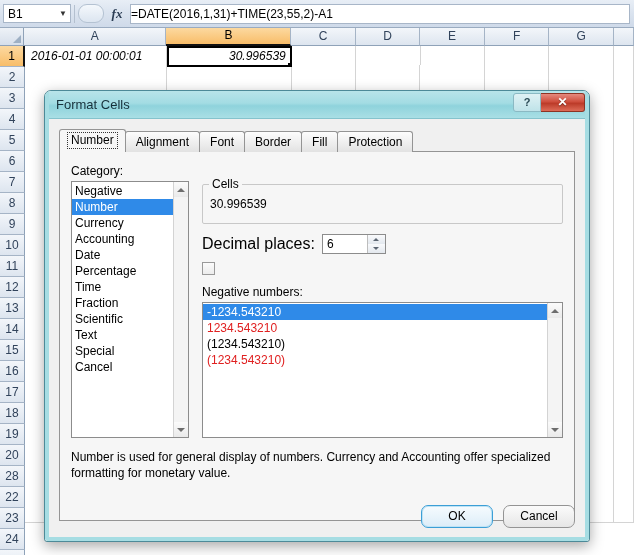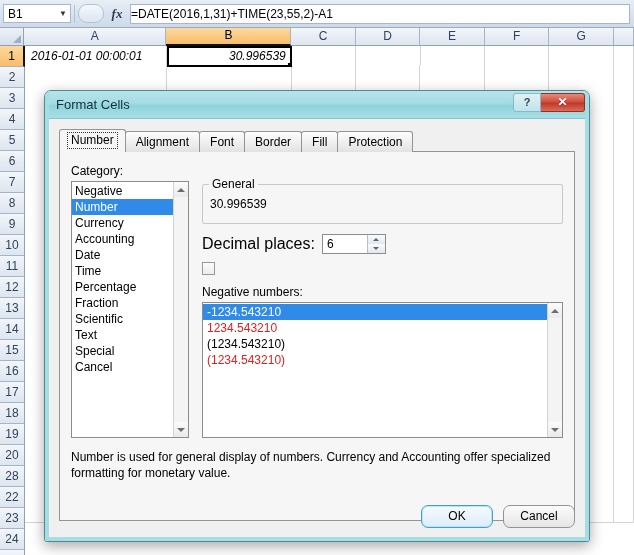--- a/index.html
+++ b/index.html
@@ -859,41 +859,41 @@
       <div class="tab-panel">
 
         <div class="lbl cat-label">Category:</div>
         <div class="cat-list">
           <div class="cat-items">
             <div class="cat-item">Negative</div>
             <div class="cat-item sel">Number</div>
             <div class="cat-item">Currency</div>
             <div class="cat-item">Accounting</div>
             <div class="cat-item">Date</div>
+            <div class="cat-item">Percentage</div>
             <div class="cat-item">Time</div>
-            <div class="cat-item">Percentage</div>
             <div class="cat-item">Fraction</div>
             <div class="cat-item">Scientific</div>
             <div class="cat-item">Text</div>
             <div class="cat-item">Special</div>
             <div class="cat-item">Cancel</div>
           </div>
           <div class="vscroll">
             <div class="sb-arrow">
                 <span class="tri-up"></span>
               </div>
             <div class="sb-arrow">
                 <span class="tri-down"></span>
               </div>
           </div>
         </div>
 
         <div class="sample-group">
           <div class="sample-box"></div>
-          <div class="sample-legend">General</div>
+          <div class="sample-legend">Cells</div>
           <div class="sample-value">30.996539</div>
         </div>
 
         <div class="dec-row">
           <span class="dec-label">Decimal places:</span>
           <div class="spin">
             <span class="spin-val">6</span>
             <div class="spin-btns">
               <div class="spin-b">
                   <span class="tri-up"></span>

